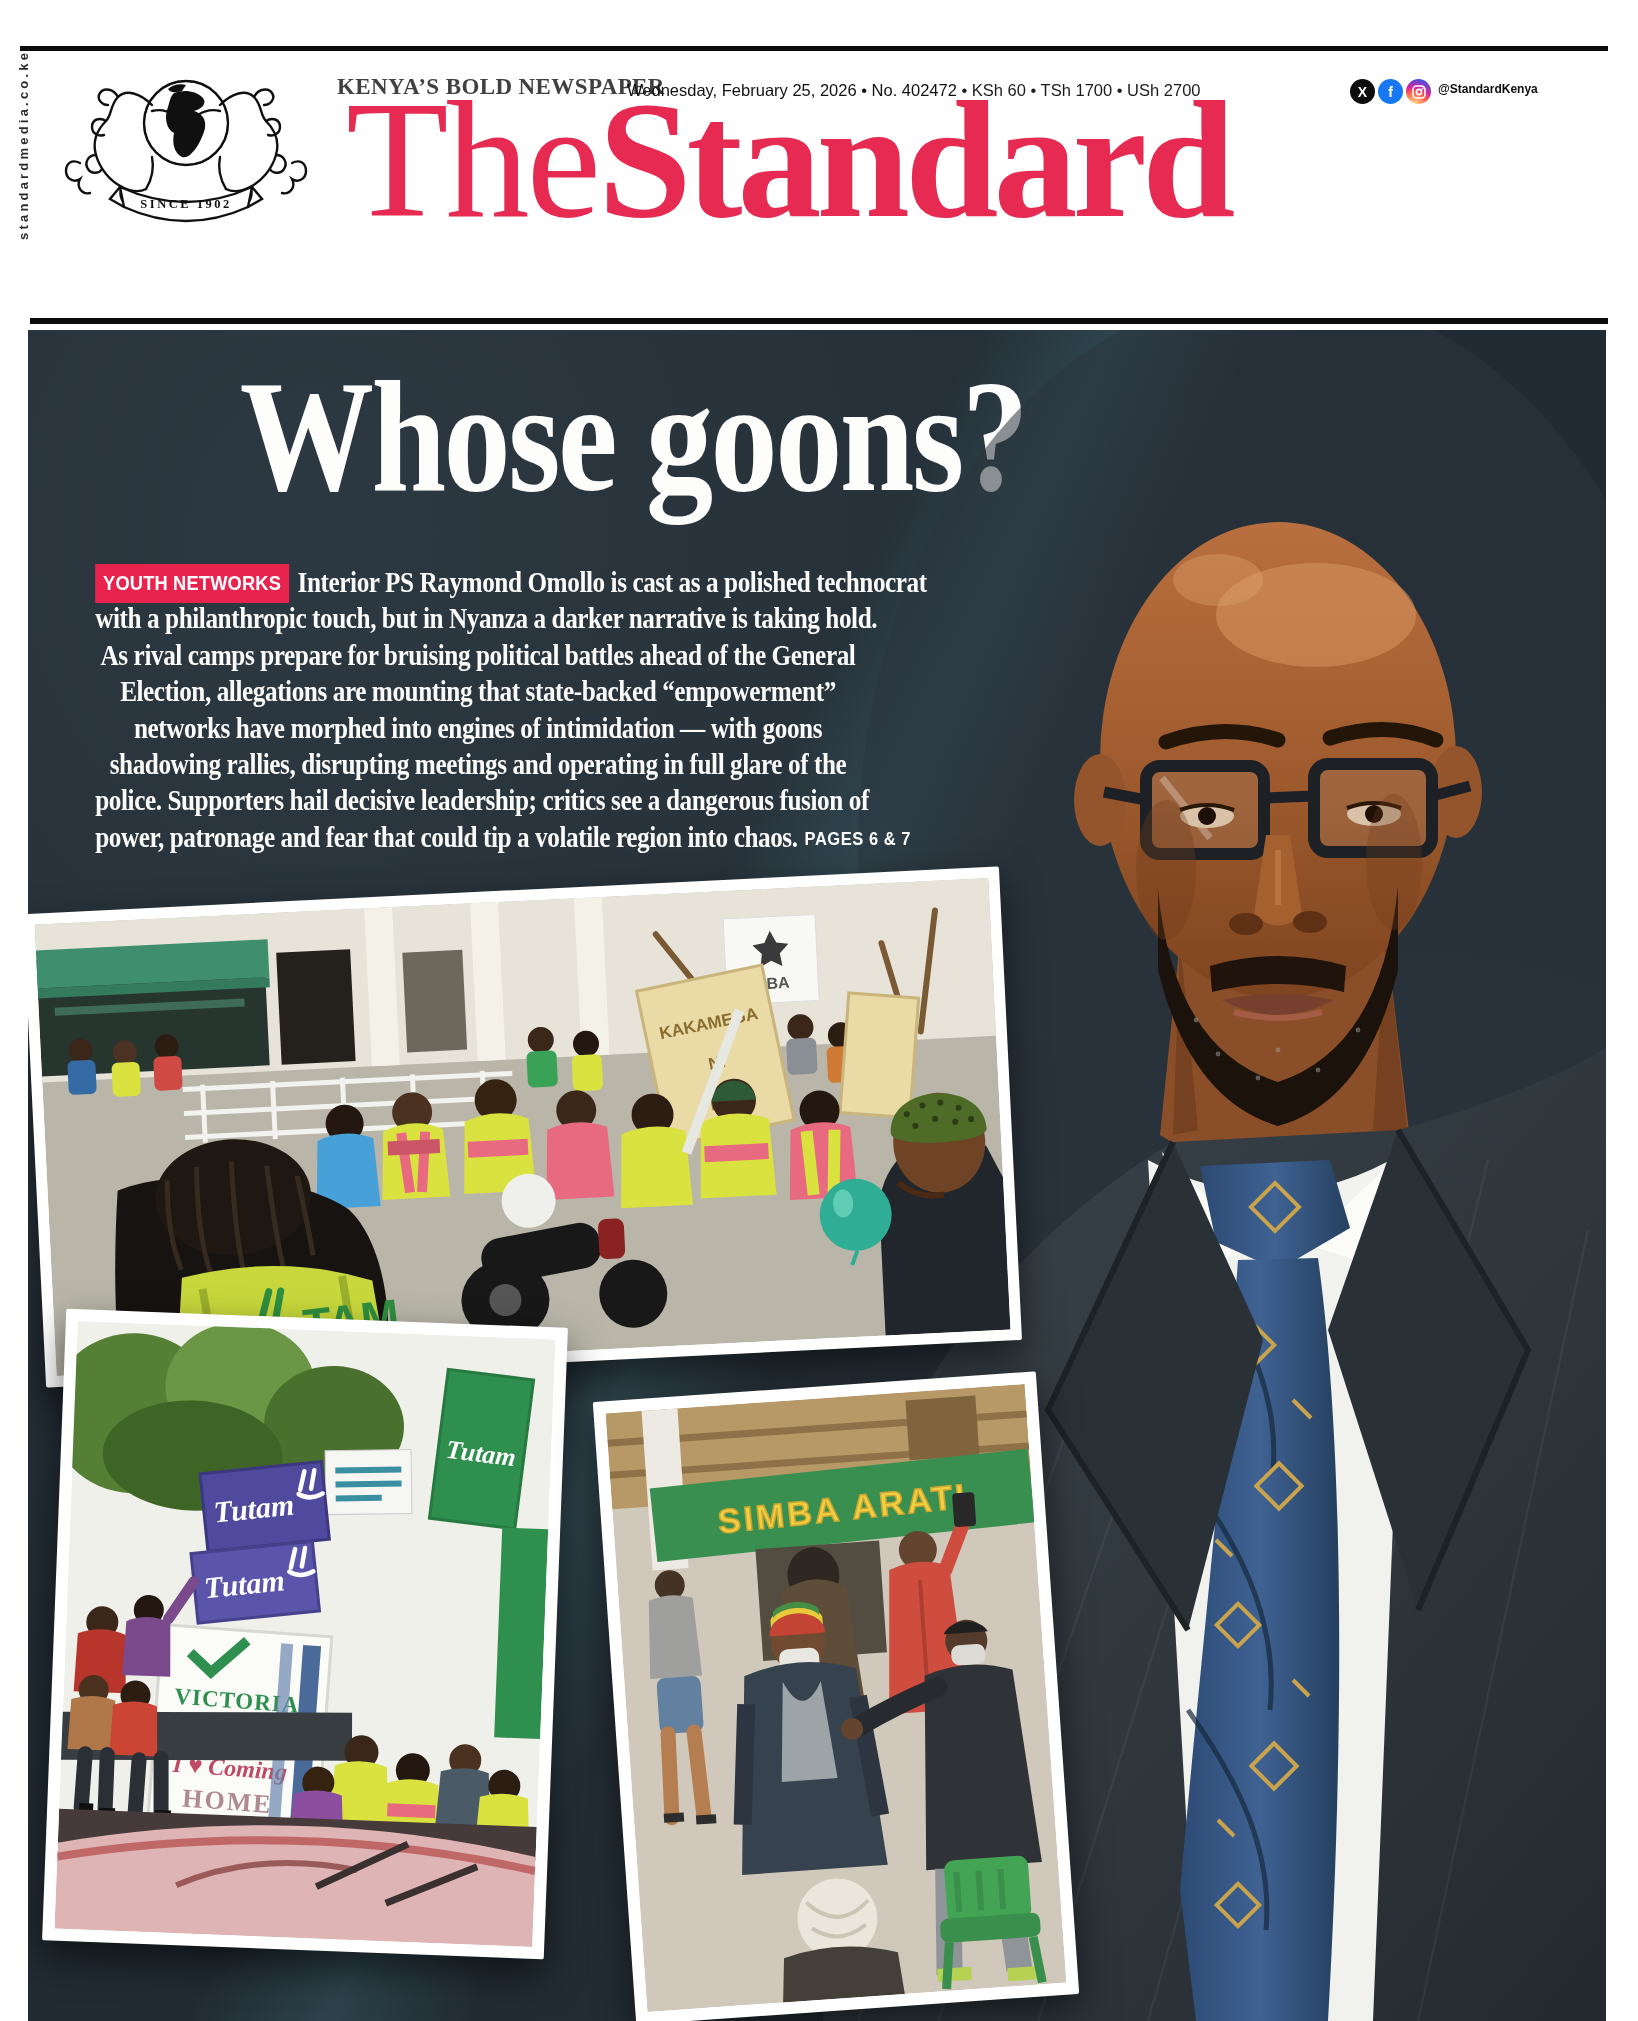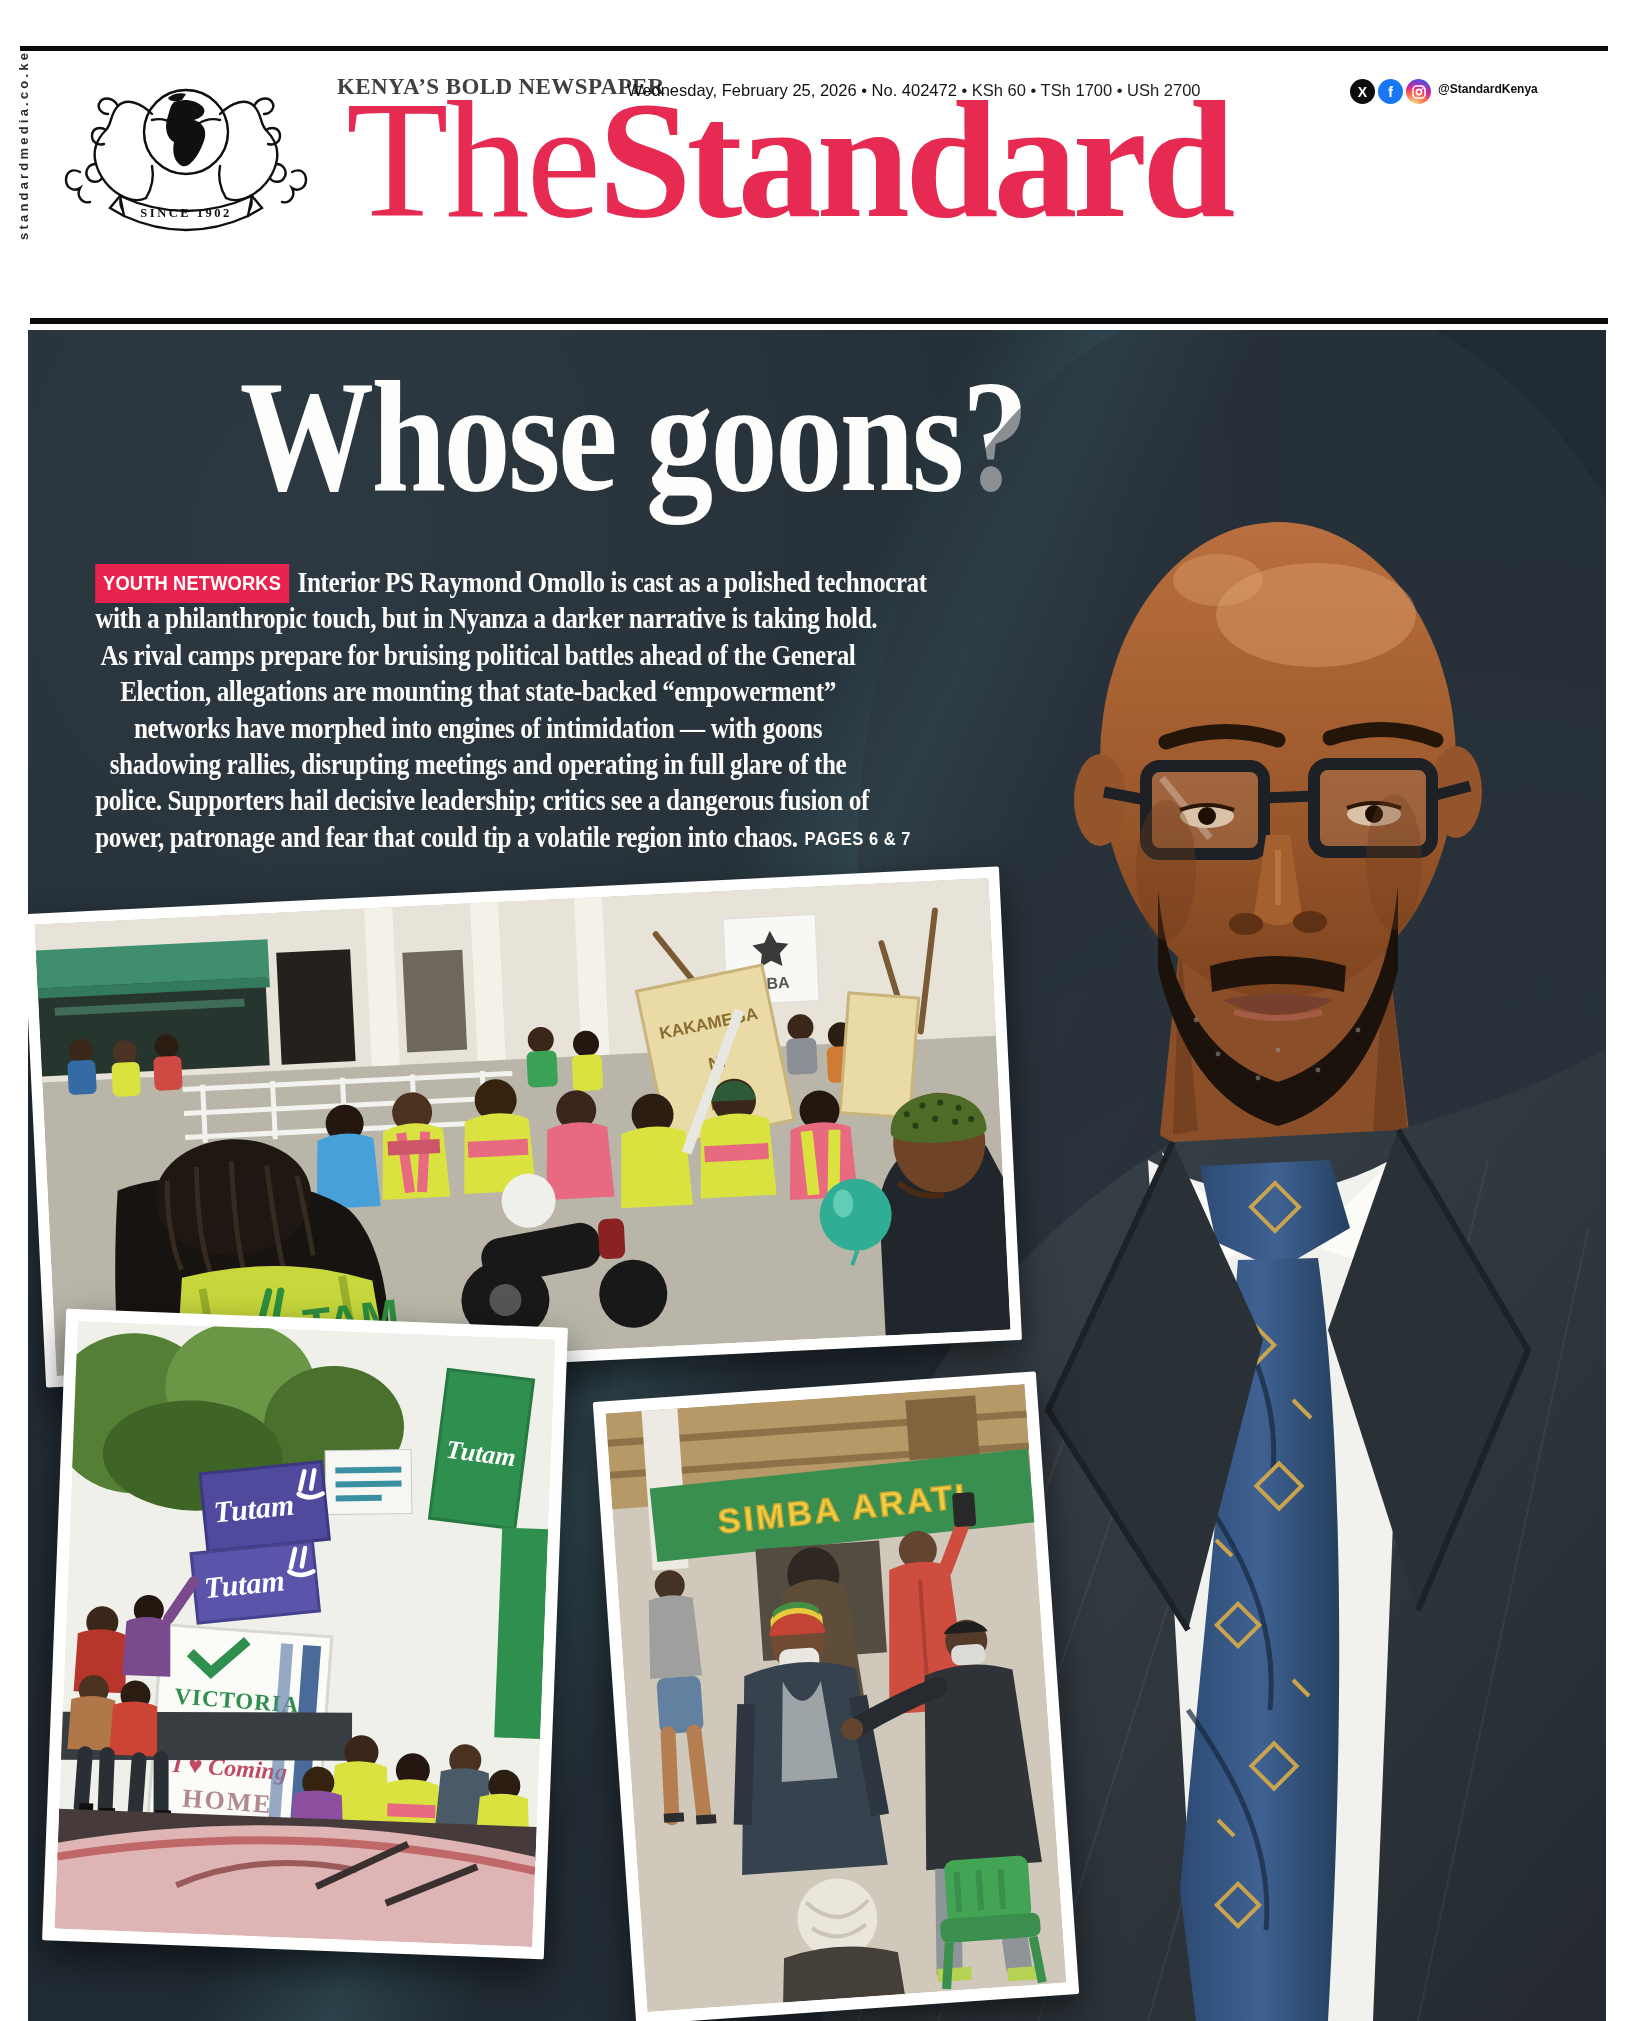--- a/index.html
+++ b/index.html
@@ -64,21 +64,21 @@
 </style>
 </head>
 <body>
 
 <div class="page">
 
   <div class="rule" style="left:20px;top:46px;width:1588px;height:5px;"></div>
 
   <div class="vert-url">standardmedia.co.ke</div>
 
-  <div class="abs" style="left:56px;top:68px;">
+  <div class="abs" style="left:56px;top:59px;">
     <svg width="260" height="175" viewBox="0 0 260 175">
       <g stroke="#101010" fill="none" stroke-width="2.4" stroke-linecap="round">
 
         <circle cx="130" cy="64" r="42" fill="#fff"></circle>
         <path d="M130 22 A42 42 0 0 1 130 106 M130 22 A42 42 0 0 0 130 106" stroke-width="1.6"></path>
         <path d="M118 34 C128 30 140 32 146 38 C152 44 146 50 138 52 C150 56 152 66 146 78 C140 92 132 100 126 98 C118 94 116 84 118 74 C110 70 108 58 112 48 C114 42 114 38 118 34 Z" fill="#101010" stroke="none"></path>
         <path d="M112 30 C116 26 124 24 130 26 L126 32 C120 34 114 34 112 30 Z" fill="#101010" stroke="none"></path>
 
         <path d="M96 46 C84 34 70 30 62 38 C54 46 56 56 50 62 C42 70 36 82 40 96 C44 110 54 122 66 128 C74 132 82 134 90 130"></path>
         <path d="M62 38 C58 30 48 28 44 34 C40 40 46 46 52 46"></path>

